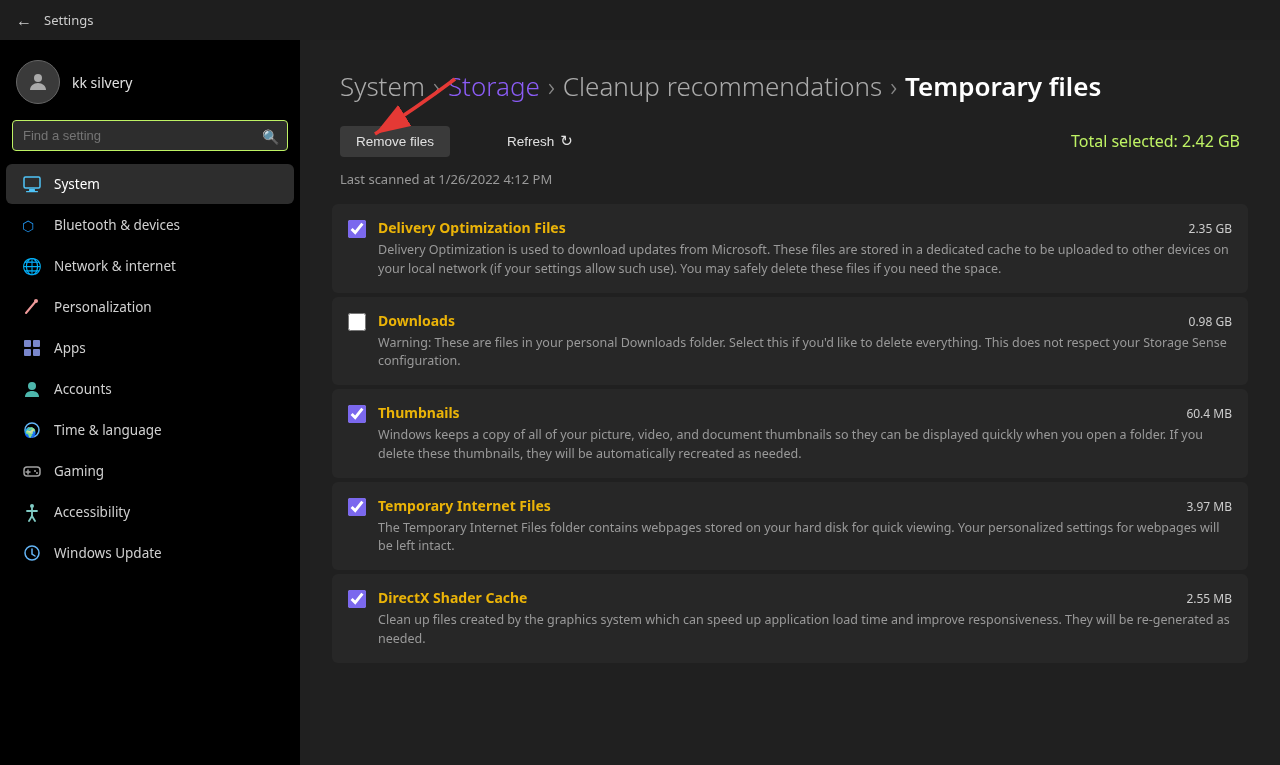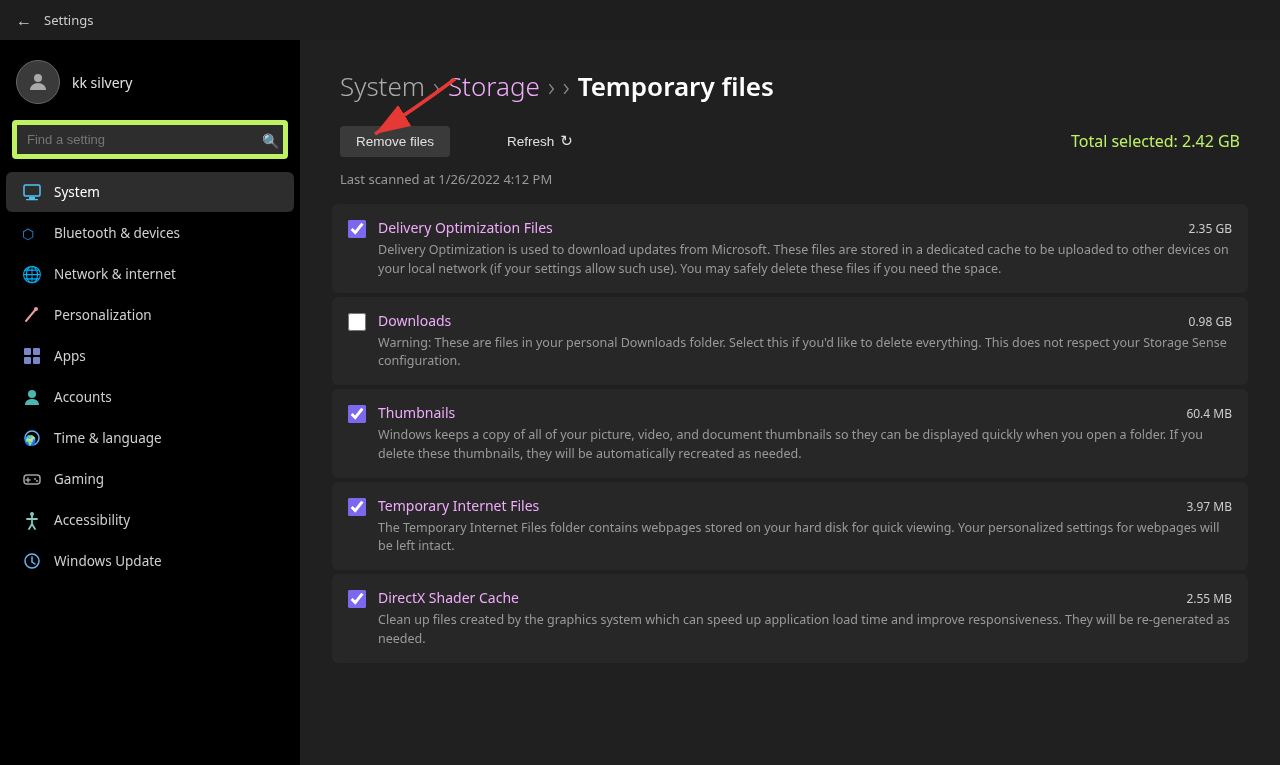--- a/index.html
+++ b/index.html
@@ -77,21 +77,21 @@
       color: #e0e0e0;
     }
 
     .search-box {
       margin: 0 12px 12px;
       position: relative;
     }
     .search-input {
       width: 100%;
       background: #2d2d2d;
-      border: 5px solid #bef264;
+      border: 1px solid #bef264;
       border-radius: 4px;
       color: #ccc;
       padding: 7px 32px 7px 10px;
       font-size: 13px;
       outline: none;
     }
     .search-icon-wrap {
       position: absolute;
       right: 8px;
       top: 50%;
@@ -217,22 +217,22 @@
       flex: 1;
     }
     .file-header {
       display: flex;
       justify-content: space-between;
       align-items: baseline;
       margin-bottom: 4px;
     }
     .file-name {
       font-size: 14px;
-      font-weight: 400;
-      color: #f0abfc;
+      font-weight: 700;
+      color: #eab308;
     }
     .file-size {
       font-size: 12px;
       color: #ccc;
       white-space: nowrap;
     }
     .file-desc {
       font-size: 12.5px;
       color: #999;
       line-height: 1.5;
@@ -390,22 +390,23 @@
         </div>
       </div>
 
   </div>
 
   <div class="content">
 
     <div class="breadcrumb">
       <span style="color:#aaa;cursor:pointer">System</span>
       <span class="breadcrumb-sep">›</span>
-      <span style="color:#f0abfc;cursor:pointer">Storage</span>
+      <span style="color:#8b5cf6;cursor:pointer">Storage</span>
       <span class="breadcrumb-sep">›</span>
+      <span style="color:#aaa;cursor:pointer">Cleanup recommendations</span>
       <span class="breadcrumb-sep">›</span>
       <span class="breadcrumb-current">Temporary files</span>
     </div>
 
     <div class="action-bar arrow-container">
 
       <svg class="red-arrow" style="position:absolute;top:-55px;left:55px;width:180px;height:80px;overflow:visible;pointer-events:none;">
         <defs>
           <marker id="arrowhead" markerWidth="10" markerHeight="7" refX="10" refY="3.5" orient="auto">
             <polygon points="0 0, 10 3.5, 0 7" fill="#e53935"></polygon>

